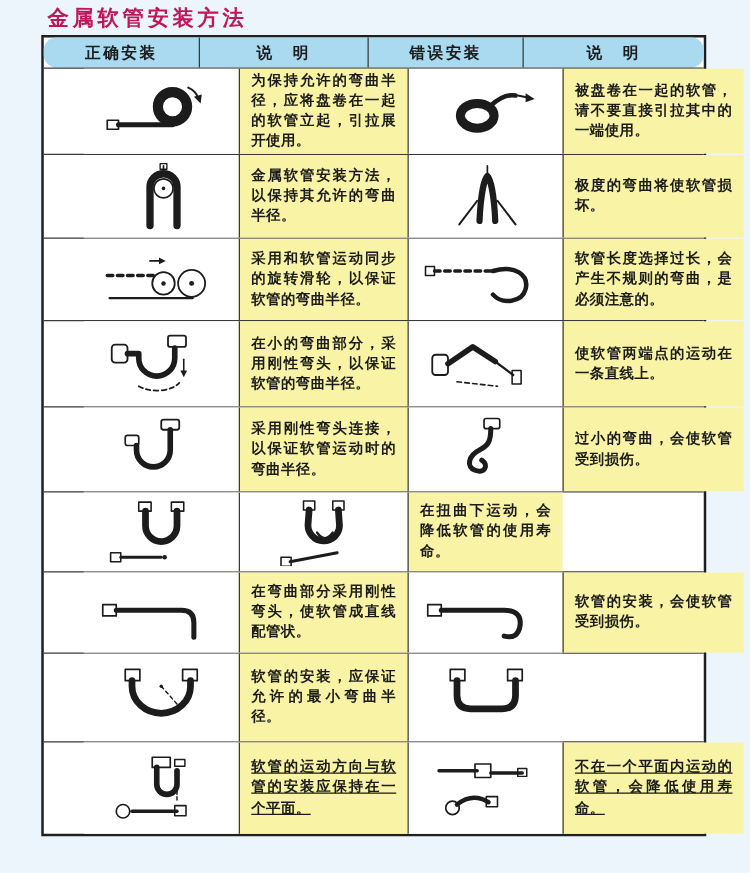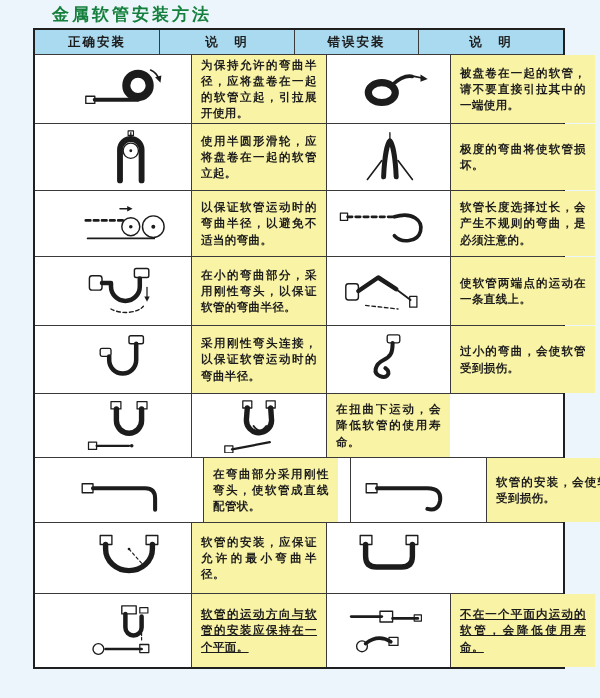--- a/index.html
+++ b/index.html
@@ -11,46 +11,46 @@
   }
   *{box-sizing:border-box;margin:0;padding:0;}
   html,body{background:var(--page-bg);}
   .page{
     position:relative;width:600px;height:698px;overflow:hidden;
     background:var(--page-bg);
     font-family:"Liberation Sans","DejaVu Sans",sans-serif;
     color:var(--ink);
   }
   .title{
-    position:absolute;left:52px;top:3px;
+    position:absolute;left:38px;top:3px;
     font-family:"Liberation Serif","DejaVu Serif",serif;
-    font-size:17px;font-weight:bold;letter-spacing:3px;color:#15803d;
+    font-size:17px;font-weight:bold;letter-spacing:3px;color:#be185d;
   }
   .table{
     position:absolute;left:33px;top:28px;width:532px;
     border:2px solid #1f1f1f;background:#fff;
   }
   .header-row,.row{
     display:grid;grid-template-columns:124px 135px 124px 145px;
   }
-  .header-row{height:24px;background:var(--header-bg);}
+  .header-row{height:24px;background:var(--header-bg);border-radius:10px;}
   .header-cell{
     display:flex;align-items:center;justify-content:center;
     font-size:12.5px;font-weight:bold;letter-spacing:2px;
     border-left:1px solid var(--border);
   }
   .header-cell:first-child{border-left:none;}
   .row{border-top:1px solid var(--border);padding-left:32px;}
   .table-body .row:nth-child(1){height:69px;}
   .table-body .row:nth-child(2){height:67px;}
   .table-body .row:nth-child(3){height:66px;}
   .table-body .row:nth-child(4){height:69px;}
   .table-body .row:nth-child(5){height:68px;}
   .table-body .row:nth-child(6){height:64px;}
-  .table-body .row:nth-child(7){height:65px;gap:12px;}
+  .table-body .row:nth-child(7){height:65px;}
   .table-body .row:nth-child(8){height:71px;}
   .table-body .row:nth-child(9){height:74px;text-decoration:underline;}
   .cell{border-left:1px solid var(--border);overflow:hidden;}
   .cell:first-child{border-left:none;}
   .img-cell{background:#ffffff;display:flex;align-items:center;justify-content:center;}
   .img-cell svg{width:116px;height:54px;}
   .note-cell{background:var(--note-bg);display:flex;align-items:center;}
   .note-text{
     display:block;padding:4px 9px;
     font-size:11.5px;font-weight:bold;line-height:1.4;
@@ -216,40 +216,40 @@
     </div>
   </div>
 
   <div class="row">
     <div class="cell img-cell">
       <svg class="correct-icon">
               <use href="#semicircular-pulley-icon"></use>
             </svg>
     </div>
     <div class="cell note-cell">
-      <span class="note-text correct-text">使用半圆形滑轮，应将盘卷在一起的软管立起。</span>
+      <span class="note-text correct-text">金属软管安装方法，以保持其允许的弯曲半径。</span>
     </div>
     <div class="cell img-cell">
       <svg class="wrong-icon">
               <use href="#extreme-bend-icon"></use>
             </svg>
     </div>
     <div class="cell note-cell">
       <span class="note-text wrong-text">极度的弯曲将使软管损坏。</span>
     </div>
   </div>
 
   <div class="row">
     <div class="cell img-cell">
       <svg class="correct-icon">
               <use href="#rotating-pulley-icon"></use>
             </svg>
     </div>
     <div class="cell note-cell">
-      <span class="note-text correct-text">以保证软管运动时的弯曲半径，以避免不适当的弯曲。</span>
+      <span class="note-text correct-text">采用和软管运动同步的旋转滑轮，以保证软管的弯曲半径。</span>
     </div>
     <div class="cell img-cell">
       <svg class="wrong-icon">
               <use href="#overlong-hose-icon"></use>
             </svg>
     </div>
     <div class="cell note-cell">
       <span class="note-text wrong-text">软管长度选择过长，会产生不规则的弯曲，是必须注意的。</span>
     </div>
   </div>

